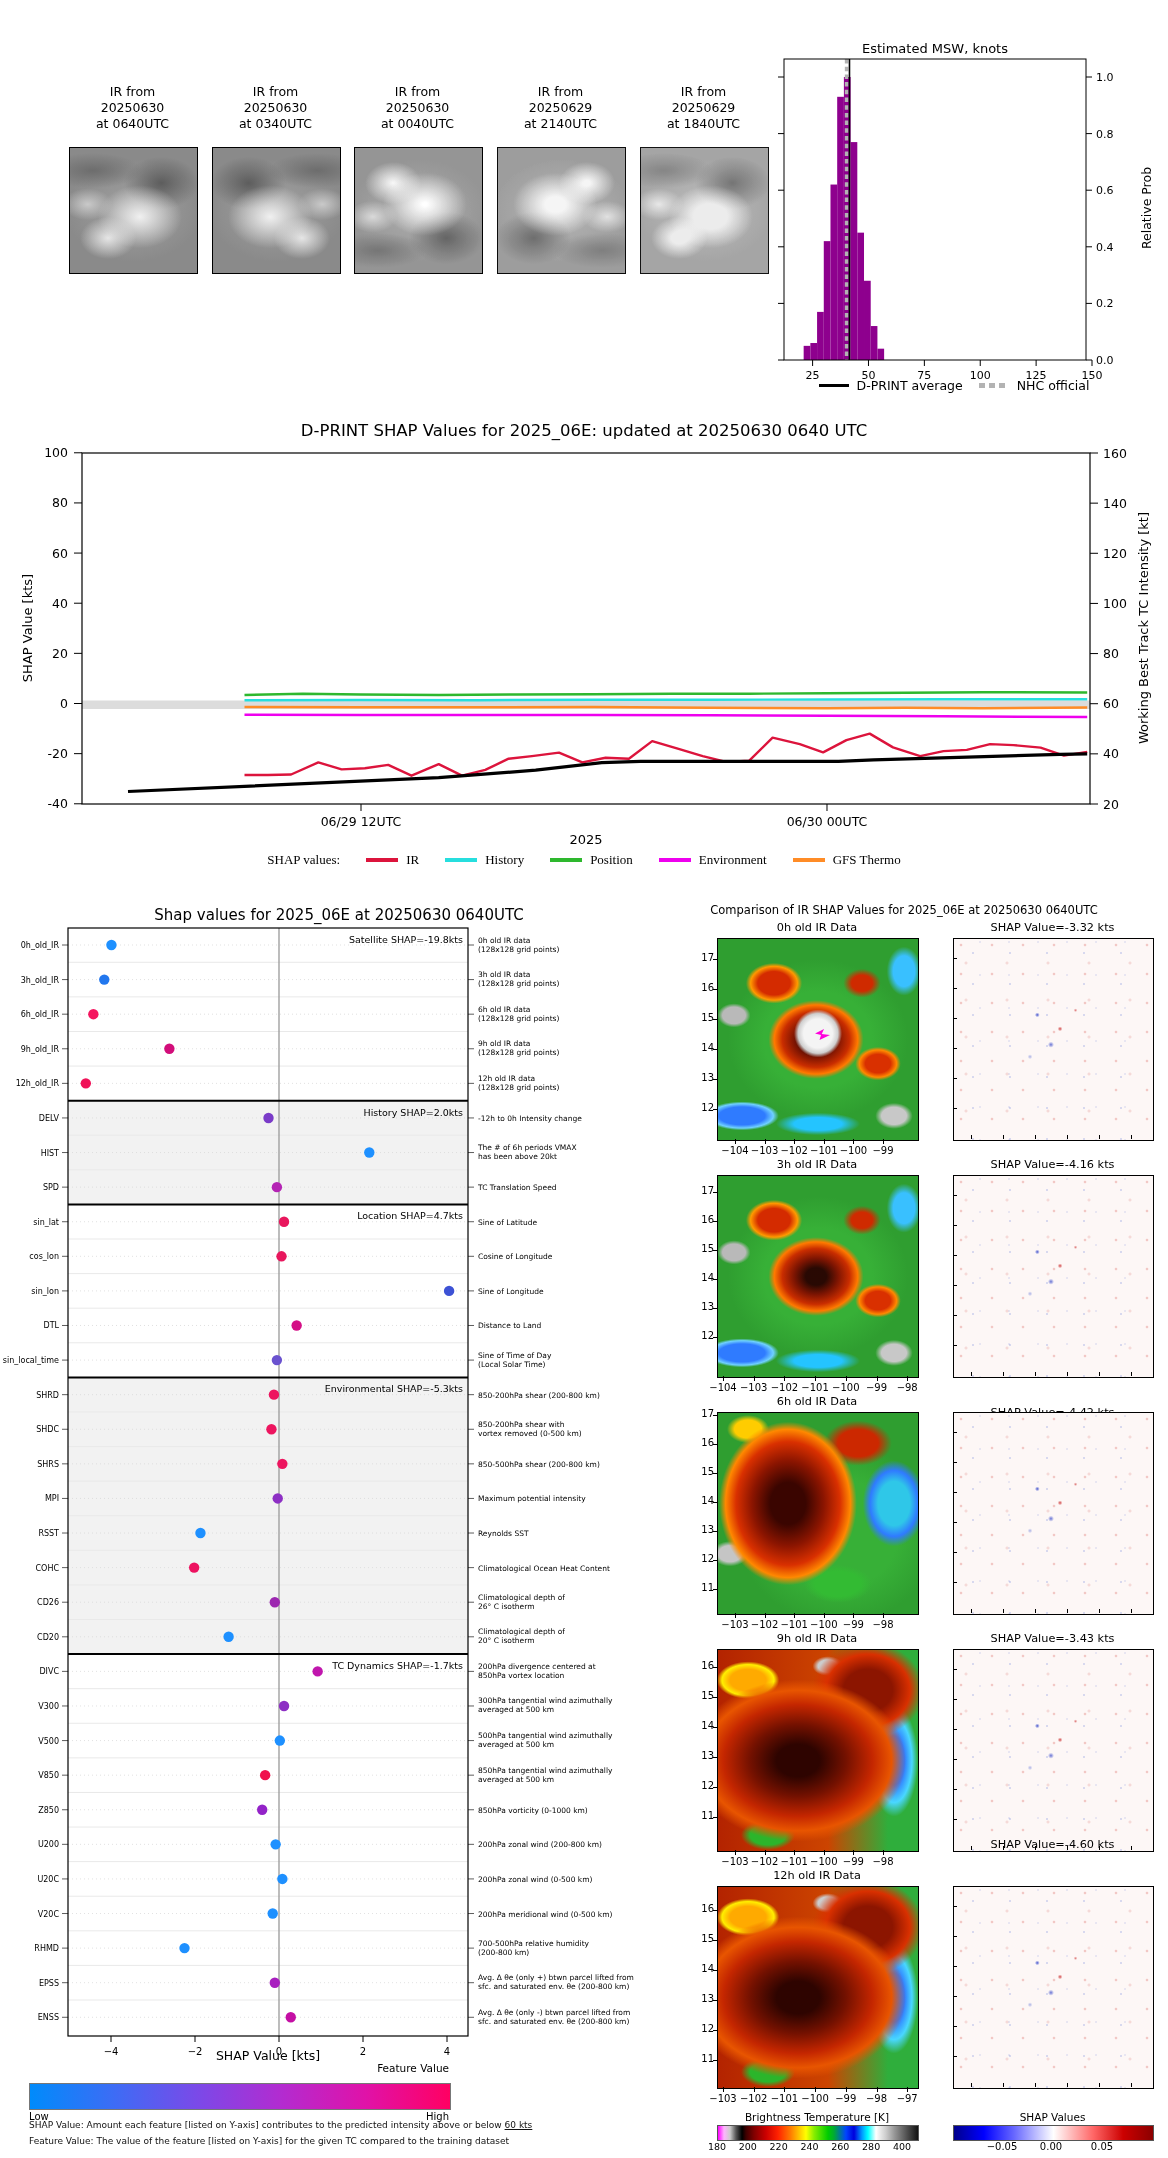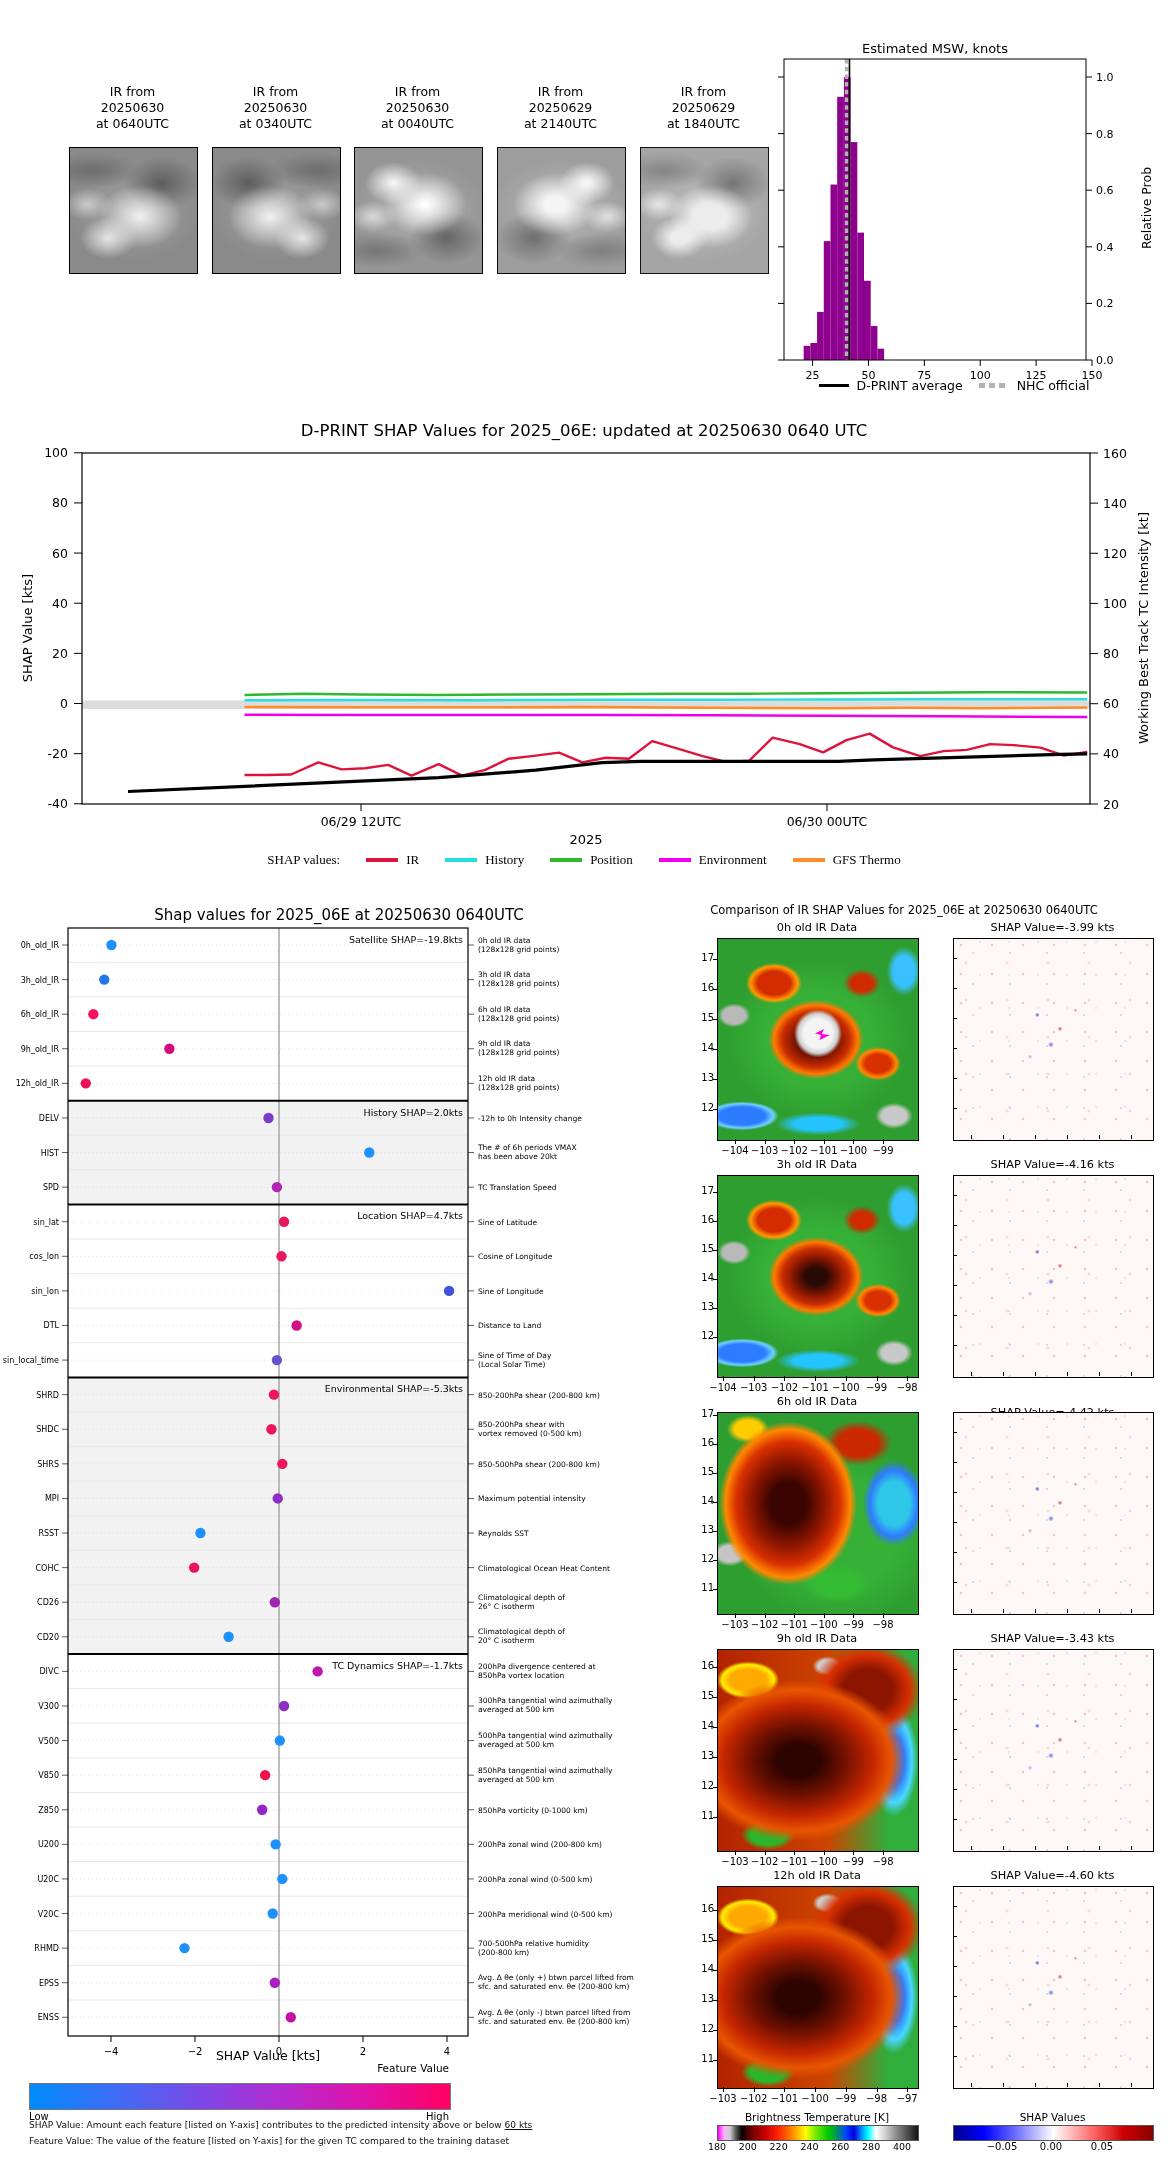--- a/index.html
+++ b/index.html
@@ -524,21 +524,21 @@
   <div id="fv-title" class="abs">Feature Value</div>
   <div id="fv-bar" class="abs"></div>
   <div id="fv-low" class="abs">Low</div>
   <div id="fv-high" class="abs">High</div>
   <div class="abs footnote" style="top:2120px;"><span>SHAP Value: Amount each feature [listed on Y-axis] contributes to the predicted intensity above or below </span><span class="ul">60 kts</span></div>
   <div class="abs footnote" style="top:2136px;"><span>Feature Value: The value of the feature [listed on Y-axis] for the given TC compared to the training dataset</span></div>
 
   <div id="ircomp-title" class="abs ctr">Comparison of IR SHAP Values for 2025_06E at 20250630 0640UTC</div>
   <div id="ircomp" class="abs">
       <div class="pair-title" style="left:77px;top:21px;width:200px;">0h old IR Data</div>
-      <div class="pair-title" style="left:313px;top:21px;width:199px;">SHAP Value=-3.99 kts</div>
+      <div class="pair-title" style="left:313px;top:21px;width:199px;">SHAP Value=-3.32 kts</div>
       <div class="irmap irv-a" style="left:77px;top:38px;">
         <div class="ir-core"></div>
         <div class="stormmark"></div>
       </div>
       <div class="shapmap" style="left:313px;top:38px;">
         <div class="shapcore"></div>
       </div>
       <div class="tickdiv" style="left:331px;top:235px;width:1px;height:4px;"></div>
       <div class="tickdiv" style="left:313px;top:58px;width:4px;height:1px;"></div>
       <div class="tickdiv" style="left:363px;top:235px;width:1px;height:4px;"></div>
@@ -699,21 +699,21 @@
       <div class="tickdiv" style="left:124.6px;top:950px;width:1px;height:5px;"></div>
       <div class="axlab ctr" style="left:132.2px;top:956px;width:44px;">−101</div>
       <div class="tickdiv" style="left:154.2px;top:950px;width:1px;height:5px;"></div>
       <div class="axlab ctr" style="left:161.8px;top:956px;width:44px;">−100</div>
       <div class="tickdiv" style="left:183.8px;top:950px;width:1px;height:5px;"></div>
       <div class="axlab ctr" style="left:191.4px;top:956px;width:44px;">−99</div>
       <div class="tickdiv" style="left:213.4px;top:950px;width:1px;height:5px;"></div>
       <div class="axlab ctr" style="left:221px;top:956px;width:44px;">−98</div>
       <div class="tickdiv" style="left:243px;top:950px;width:1px;height:5px;"></div>
       <div class="pair-title" style="left:77px;top:969px;width:200px;">12h old IR Data</div>
-      <div class="pair-title" style="left:313px;top:969px;width:199px;">SHAP Value=-4.60 kts</div>
+      <div class="pair-title" style="left:313px;top:938px;width:199px;">SHAP Value=-4.60 kts</div>
       <div class="irmap irv-c" style="left:77px;top:986px;"></div>
       <div class="shapmap" style="left:313px;top:986px;">
         <div class="shapcore"></div>
       </div>
       <div class="tickdiv" style="left:331px;top:1183px;width:1px;height:4px;"></div>
       <div class="tickdiv" style="left:313px;top:1006px;width:4px;height:1px;"></div>
       <div class="tickdiv" style="left:363px;top:1183px;width:1px;height:4px;"></div>
       <div class="tickdiv" style="left:313px;top:1036px;width:4px;height:1px;"></div>
       <div class="tickdiv" style="left:395px;top:1183px;width:1px;height:4px;"></div>
       <div class="tickdiv" style="left:313px;top:1066px;width:4px;height:1px;"></div>

